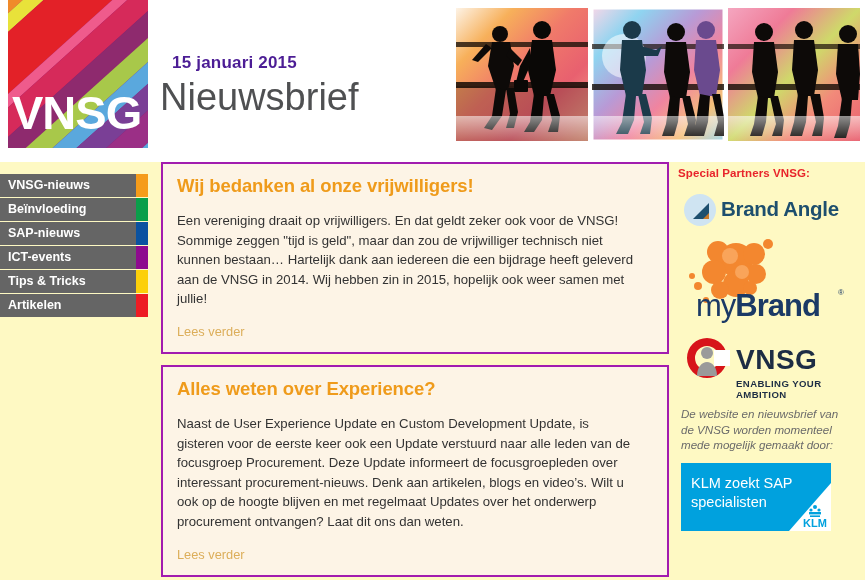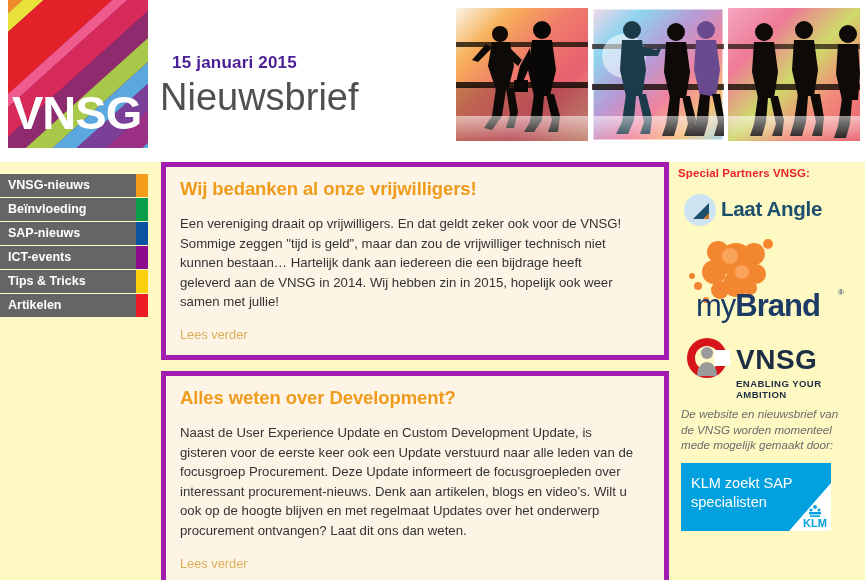--- a/index.html
+++ b/index.html
@@ -131,21 +131,21 @@
   
   #articles {
     position: absolute;
     left: 161px;
     top: 0px;
     width: 508px;
   }
   .card {
     position: relative;
     background: #fdf4e6;
-    border: 5px solid #a21caf;
+    border: 2px solid #a21caf;
     margin-bottom: 11px;
     padding: 10px 30px 12px 14px;
   }
   .card-title {
     font-size: 18.5px;
     font-weight: bold;
     color: #ef9b1b;
     line-height: 24px;
     margin-bottom: 13px;
     letter-spacing: -0.1px;
@@ -491,41 +491,41 @@
 
     <div id="articles">
 
       <div class="card">
         <div class="card-title">Wij bedanken al onze vrijwilligers!</div>
         <div class="card-body">Een vereniging draait op vrijwilligers. En dat geldt zeker ook voor de VNSG! Sommige zeggen "tijd is geld", maar dan zou de vrijwilliger technisch niet kunnen bestaan… Hartelijk dank aan iedereen die een bijdrage heeft geleverd aan de VNSG in 2014. Wij hebben zin in 2015, hopelijk ook weer samen met jullie!</div>
         <a class="card-link">Lees verder</a>
       </div>
 
       <div class="card">
-        <div class="card-title">Alles weten over Development?</div>
+        <div class="card-title">Alles weten over Experience?</div>
         <div class="card-body">Naast de User Experience Update en Custom Development Update, is gisteren voor de eerste keer ook een Update verstuurd naar alle leden van de focusgroep Procurement. Deze Update informeert de focusgroepleden over interessant procurement-nieuws. Denk aan artikelen, blogs en video’s. Wilt u ook op de hoogte blijven en met regelmaat Updates over het onderwerp procurement ontvangen? Laat dit ons dan weten.</div>
         <a class="card-link">Lees verder</a>
       </div>
 
       <div class="card">
         <div class="card-title green">Welke SRM-verbeteringen zijn klaar voor</div>
       </div>
     </div>
 
     <div id="partners">
 
       <div id="partners-heading">Special Partners VNSG:</div>
 
       <div class="logo-block" id="logo-everyangle">
         <svg width="34" height="34" viewBox="0 0 34 34">
           <circle cx="17" cy="17" r="16" fill="#cfe4f2"></circle>
           <path d="M10 26 L26 10 L26 26 Z" fill="#1d4f6e"></path>
           <path d="M20 26 L26 20 L26 26 Z" fill="#c87a2a"></path>
         </svg>
-        <span id="ea-text">Laat Angle</span>
+        <span id="ea-text">Brand Angle</span>
       </div>
 
       <div class="logo-block" id="logo-mybrand">
         <svg width="130" height="72" viewBox="0 0 130 72">
           <g fill="#f3872f">
             <circle cx="52" cy="22" r="17"></circle>
             <circle cx="34" cy="14" r="11"></circle>
             <circle cx="70" cy="16" r="11"></circle>
             <circle cx="30" cy="34" r="12"></circle>
             <circle cx="72" cy="36" r="10"></circle>

